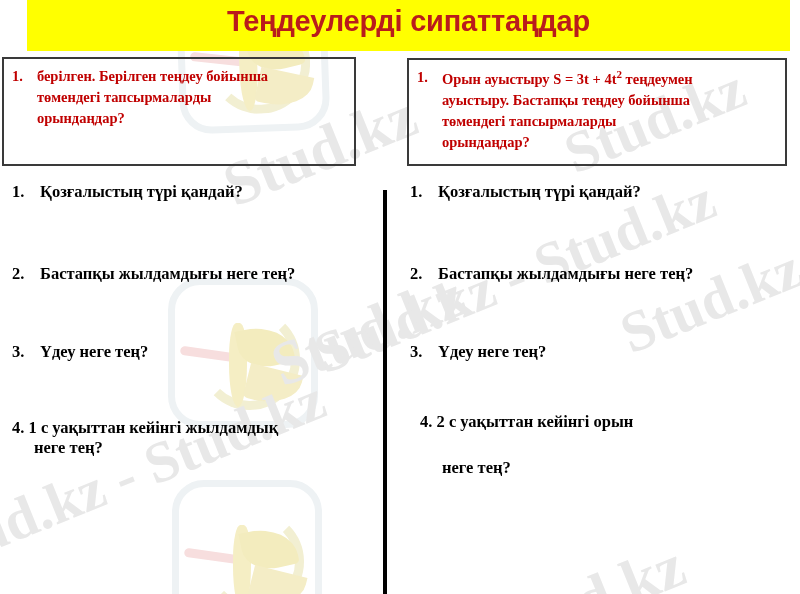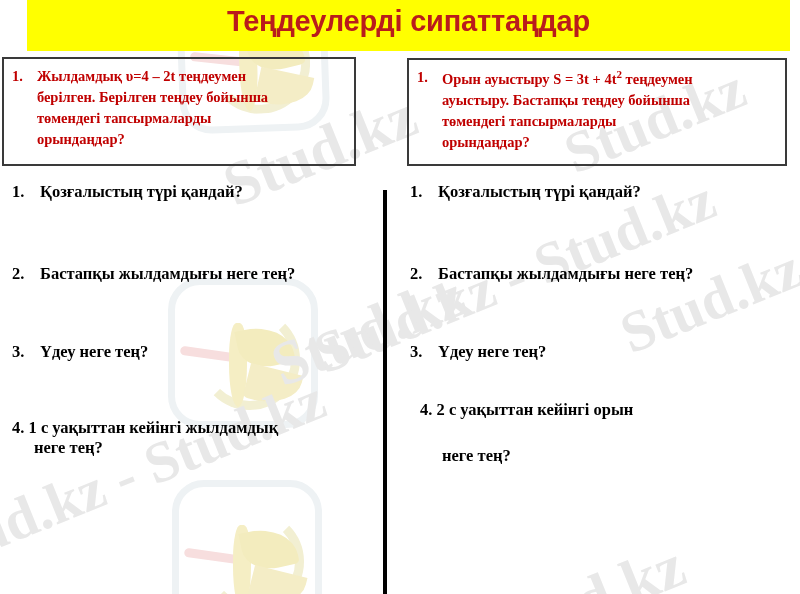--- a/index.html
+++ b/index.html
@@ -192,21 +192,21 @@
   
   #l-q1 { top: 0px; }
   #l-q2 { top: 82px; }
   #l-q3 { top: 160px; }
   #l-q4 { top: 236px; }
 
   
   #r-q1 { top: 0px; }
   #r-q2 { top: 82px; }
   #r-q3 { top: 160px; }
-  #r-q4 { top: 218px; left: 10px; }
+  #r-q4 { top: 230px; left: 10px; }
 </style>
 </head>
 <body>
 
 <div id="slide">
 
   <div class="wm-layer">
     <div class="wm-bird" style="left:178px; top:-18px; transform:rotate(-2deg);">
       <span class="beak"></span>
         <span class="body"></span>
@@ -236,25 +236,20 @@
   </div>
 
   <div id="banner">
     <div id="banner-title">Теңдеулерді сипаттаңдар</div>
   </div>
 
   <div class="task-box" id="task-box-left">
     <div class="task-inner">
       <span class="task-num">1.</span>
       <span class="task-text">
-        <span class="jline j2">
-          <span>Жылдамдық</span>
-          <span>υ=4 – 2t</span>
-          <span>теңдеумен</span>
-        </span>
         <span class="jline">берілген. Берілген теңдеу бойынша</span>
         <span class="jline j2">
           <span>төмендегі</span>
           <span>тапсырмаларды</span>
         </span>
         <span class="jline">орындаңдар?</span>
       </span>
     </div>
   </div>
 

